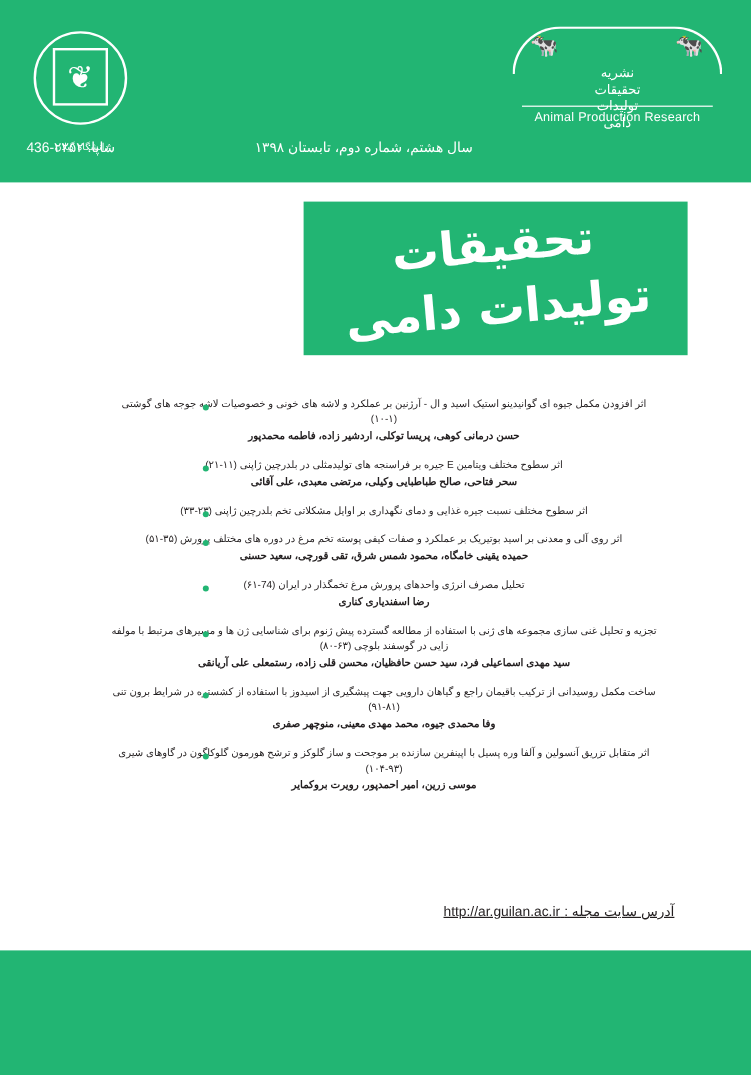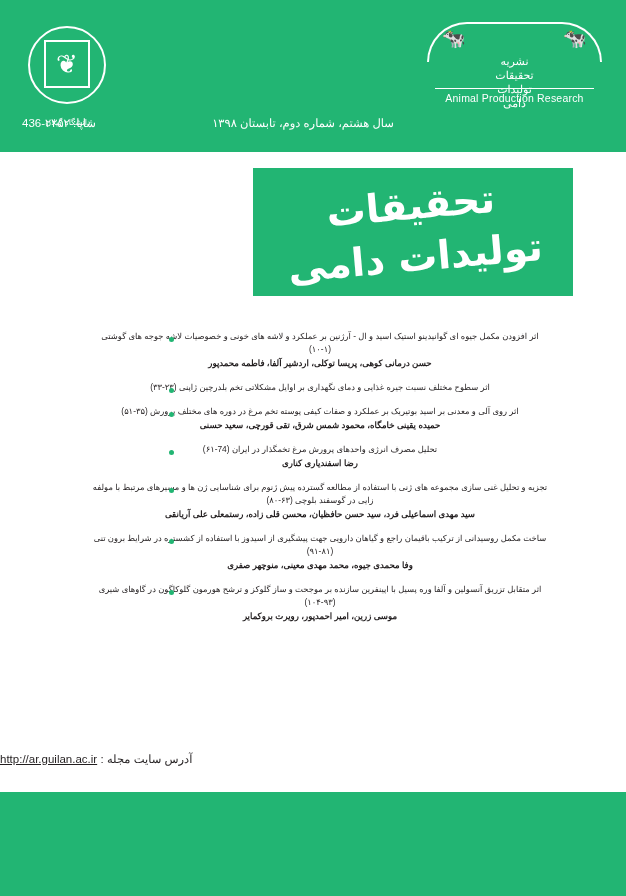--- a/index.html
+++ b/index.html
@@ -221,24 +221,25 @@
     bottom: 0;
     width: 626px;
     height: 104px;
     background: #22b573;
   }
   .site-row {
     position: absolute;
     left: 0;
     bottom: 130px;
     width: 562px;
-    text-align: left;
+    text-align: right;
     font-size: 12px;
     color: #231f20;
     direction: rtl;
+    text-decoration: underline;
   }
   .site-row .label {
     font-size: 11.5px;
     color: #231f20;
   }
   .site-row .url {
     direction: ltr;
     display: inline-block;
     color: #231f20;
     text-decoration: underline;
@@ -278,21 +279,26 @@
   </div>
 
   <div class="title-block">
     <div class="title-text">تحقیقات تولیدات دامی</div>
   </div>
 
   <div class="contents">
       <div class="entry">
         <span class="bullet"></span>
         <span class="etitle">اثر افزودن مکمل جیوه ای گوانیدینو استیک اسید و ال - آرژنین بر عملکرد و لاشه های خونی و خصوصیات لاشه جوجه های گوشتی (۱-۱۰)</span>
-        <span class="eauthors">حسن درمانی کوهی، پریسا توکلی، اردشیر آلفا، فاطمه محمدپور</span>
+        <span class="eauthors">حسن درمانی کوهی، پریسا توکلی، اردشیر زاده، فاطمه محمدپور</span>
+      </div>
+      <div class="entry">
+        <span class="bullet"></span>
+        <span class="etitle">اثر سطوح مختلف ویتامین E جیره بر فراسنجه های تولیدمثلی در بلدرچین ژاپنی (۱۱-۲۱)</span>
+        <span class="eauthors">سحر فتاحی، صالح طباطبایی وکیلی، مرتضی معبدی، علی آقائی</span>
       </div>
       <div class="entry">
         <span class="bullet"></span>
         <span class="etitle">اثر سطوح مختلف نسبت جیره غذایی و دمای نگهداری بر اوایل مشکلاتی تخم بلدرچین ژاپنی (۲۳-۳۳)</span>
       </div>
       <div class="entry">
         <span class="bullet"></span>
         <span class="etitle">اثر روی آلی و معدنی بر اسید بوتیریک بر عملکرد و صفات کیفی پوسته تخم مرغ در دوره های مختلف پرورش (۳۵-۵۱)</span>
         <span class="eauthors">حمیده یقینی خامگاه، محمود شمس شرق، تقی قورچی، سعید حسنی</span>
       </div>

